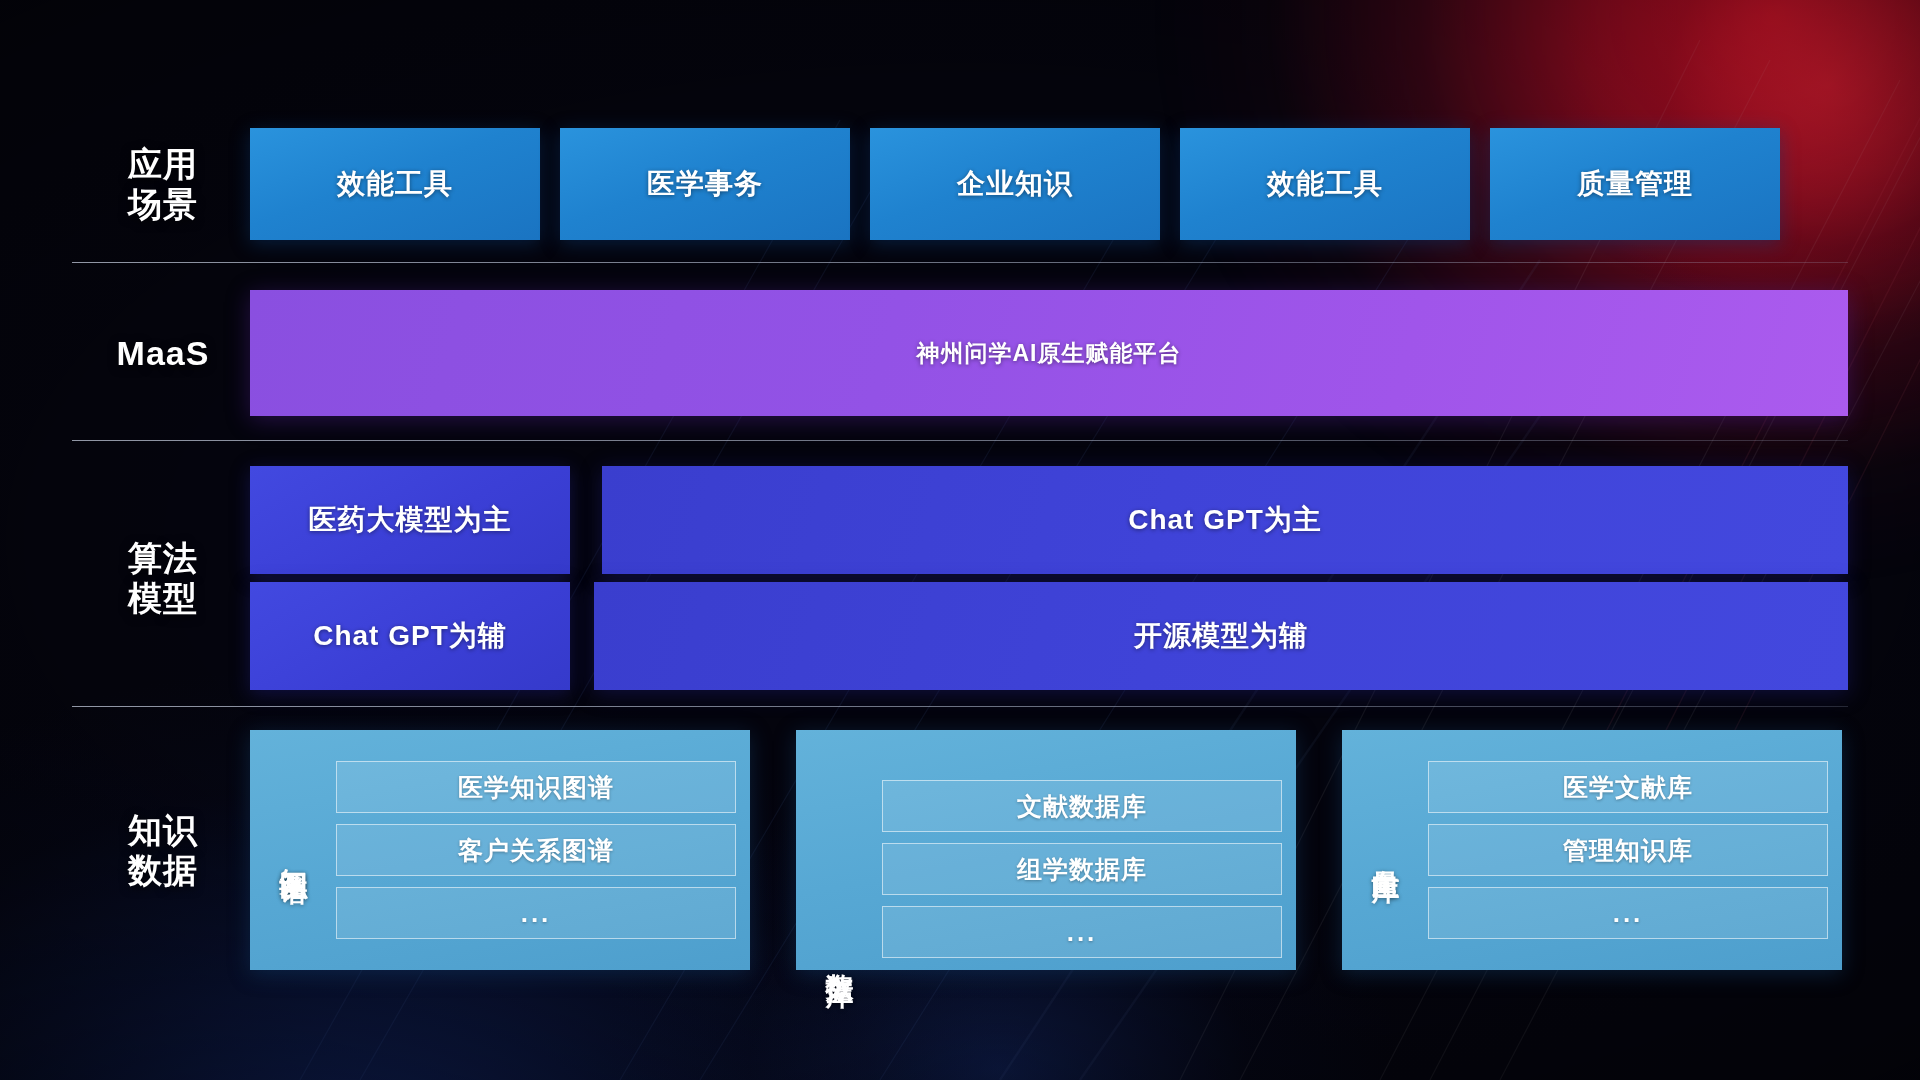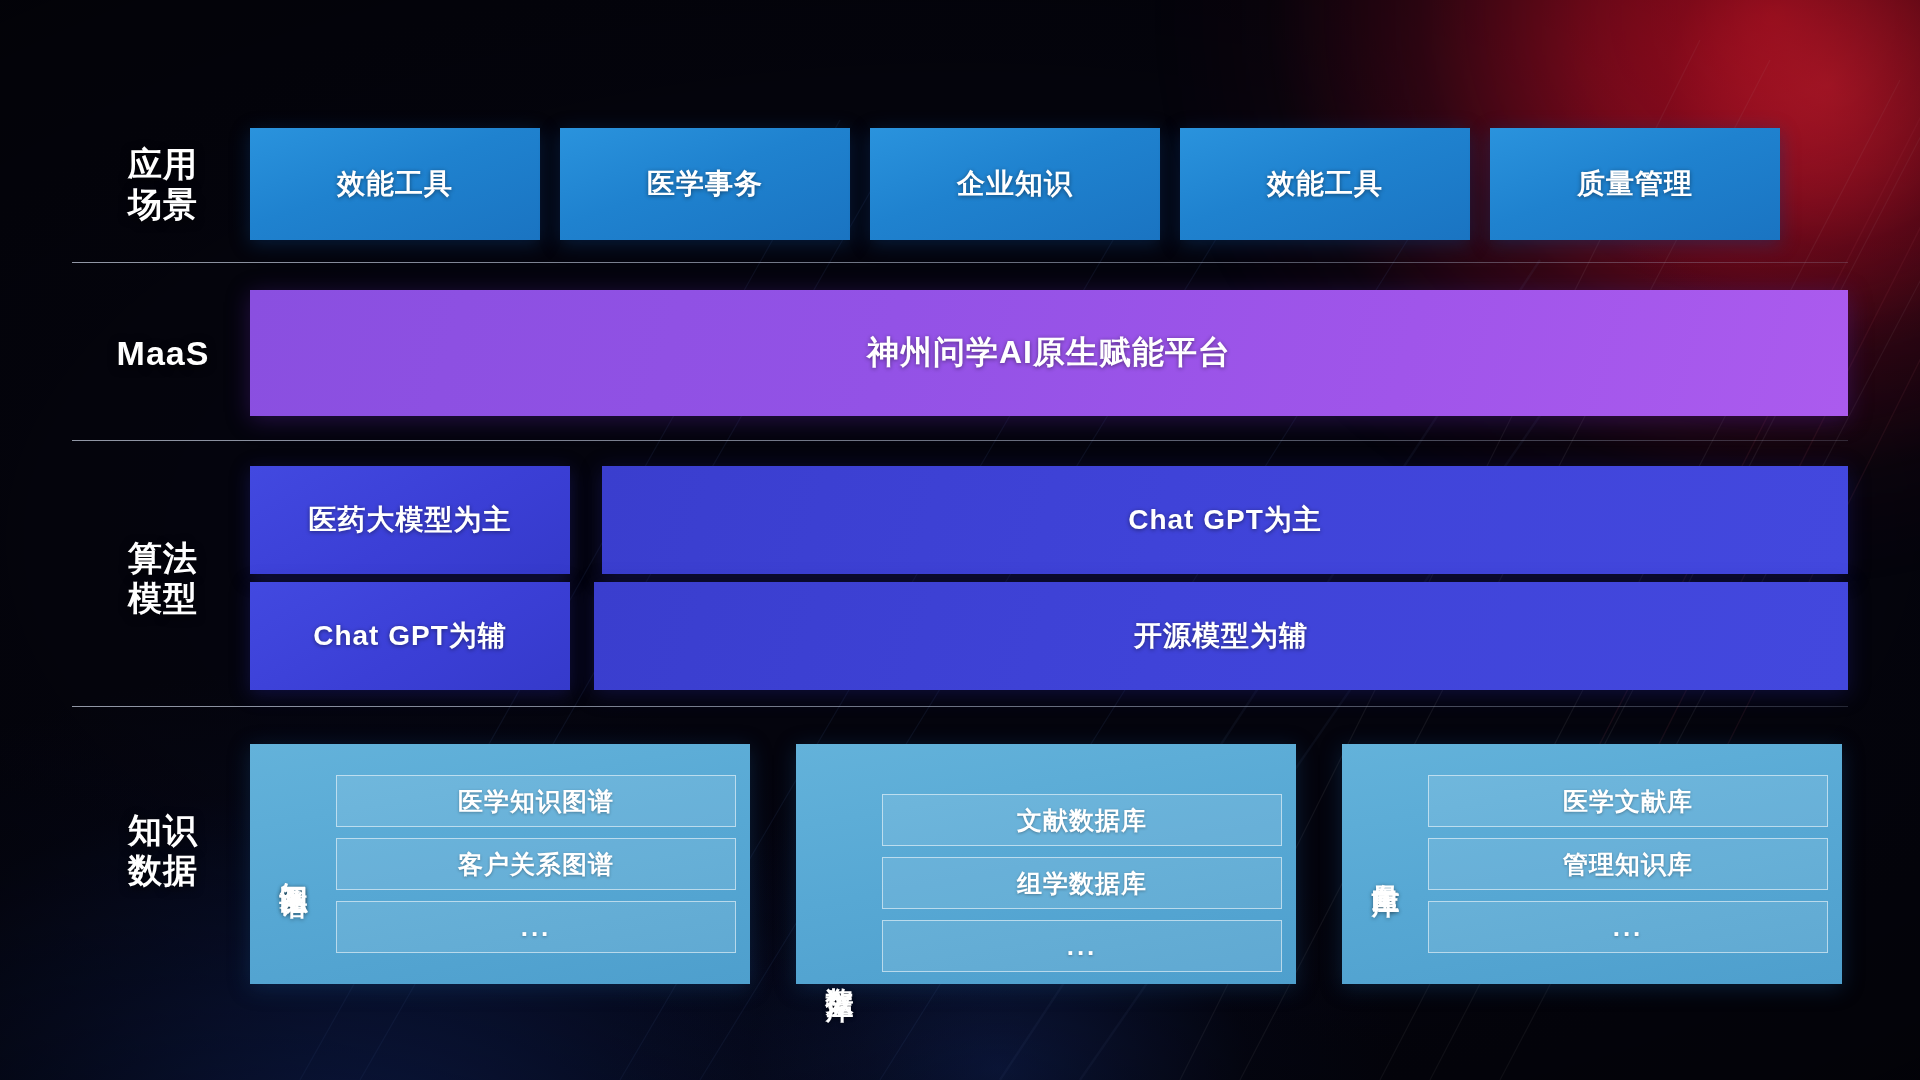--- a/index.html
+++ b/index.html
@@ -67,39 +67,39 @@
     box-shadow:0 4px 18px rgba(10,60,120,.45);
   }
   
   .r2{top:290px;height:126px;}
   .maas-left{
     width:320px;height:126px;font-size:28px;letter-spacing:1px;
     background:linear-gradient(150deg,#5b3e9a 0%,#503592 50%,#462f85 100%);
     box-shadow:0 4px 18px rgba(40,20,90,.45);
   }
   .maas-right{
-    flex:1;height:126px;font-size:32px;letter-spacing:1px;
+    flex:1;height:126px;font-size:23px;letter-spacing:1px;
     background:linear-gradient(105deg,#8a4fe0 0%,#9352e6 40%,#a055ea 72%,#ab5bee 100%);
     box-shadow:0 4px 22px rgba(80,30,150,.42);
   }
   
   .r3a{top:466px;height:108px;}
   .r3b{top:582px;height:108px;}
   .alg-left{
     width:320px;height:108px;font-size:28px;letter-spacing:1px;
     background:linear-gradient(150deg,#4249e0 0%,#3b3fd6 55%,#353acb 100%);
     box-shadow:0 4px 18px rgba(30,30,130,.45);
   }
   .alg-right{
     flex:1;height:108px;font-size:28px;letter-spacing:1px;
     background:linear-gradient(105deg,#3a3ece 0%,#3f43d8 45%,#4348de 100%);
     box-shadow:0 4px 20px rgba(30,30,130,.4);
   }
   
-  .r4{top:730px;height:240px;margin-top:14px;}
+  .r4{top:730px;height:240px;}
   .kgroup{
     height:240px;background:linear-gradient(170deg,#63b2da 0%,#57a8d4 50%,#4e9fcd 100%);
     display:flex;align-items:stretch;box-sizing:border-box;
     padding:12px 14px 12px 10px;box-shadow:0 4px 20px rgba(20,70,120,.4);
   }
   .kgroup-title{
     width:66px;display:flex;align-items:center;justify-content:center;
     color:#fff;font-weight:bold;font-size:28px;line-height:1.14;letter-spacing:1px;
     text-align:center;flex-shrink:0;text-shadow:0 1px 4px rgba(0,0,0,.35);
   }

